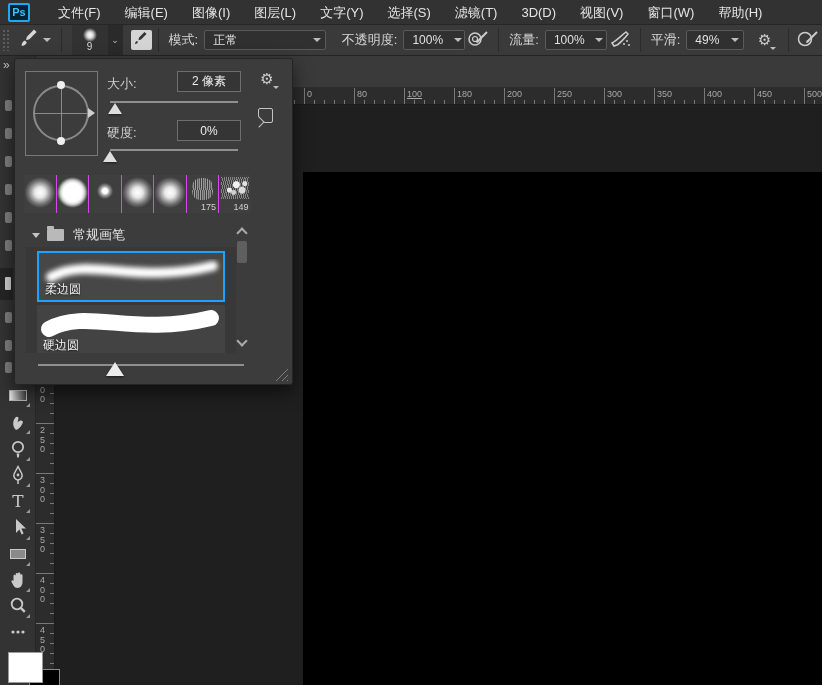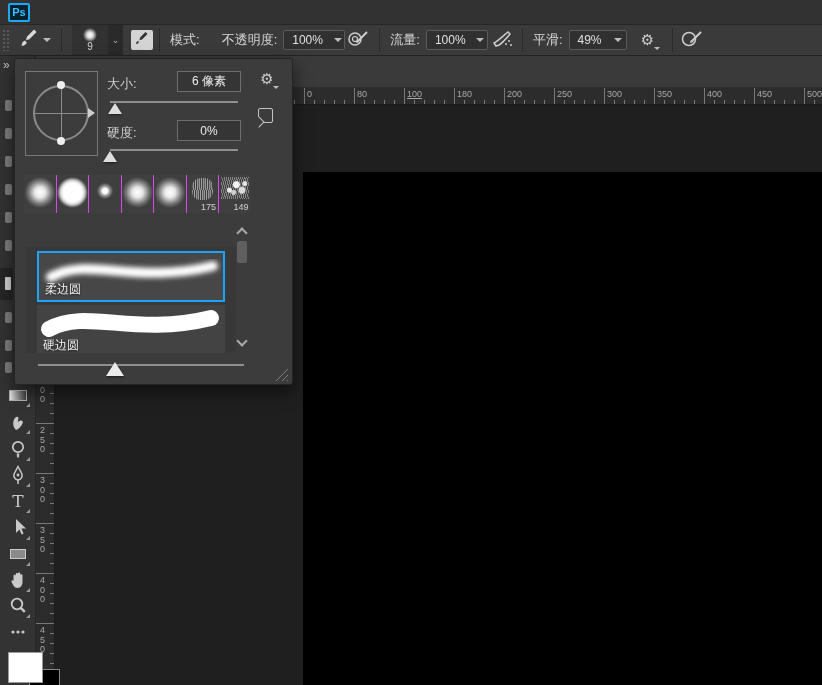--- a/index.html
+++ b/index.html
@@ -150,20 +150,33 @@
       background:repeating-linear-gradient(135deg,transparent 0 3px,#7d7d7d 3px 4px);
       clip-path:polygon(100% 0,100% 100%,0 100%);}
 </style>
 </head>
 <body>
 
 <div id="root">
 
   <div class="menubar">
     <div class="ps-logo">Ps</div>
+    <div class="menus" id="menus">
+        <div class="menu-item">文件(F)</div>
+        <div class="menu-item">编辑(E)</div>
+        <div class="menu-item">图像(I)</div>
+        <div class="menu-item">图层(L)</div>
+        <div class="menu-item">文字(Y)</div>
+        <div class="menu-item">选择(S)</div>
+        <div class="menu-item">滤镜(T)</div>
+        <div class="menu-item">3D(D)</div>
+        <div class="menu-item">视图(V)</div>
+        <div class="menu-item">窗口(W)</div>
+        <div class="menu-item">帮助(H)</div>
+      </div>
   </div>
 
   <div class="optionsbar">
     <div class="grip"></div>
     <div class="tool-btn">
       <span>
         <svg width="22" height="22" viewBox="0 0 22 22">
             <path d="M16 2.5l2.6 2.6-7.2 7.2-3.4 1 .9-3.5 7.1-7.3z M7 13.6c-2.2.9-3.3 2.8-3.4 5.2 2.4-.1 4.3-1.2 5.2-3.4z" fill="#d8d8d8"></path>
           </svg>
       </span>
@@ -181,20 +194,26 @@
     </div>
     <div class="panel-toggle">
       <span>
         <svg width="16" height="16" viewBox="0 0 16 16">
             <path d="M11.5 2l2 2-5.5 5.5-2.6.7.7-2.7L11.5 2z M4 11c-1.3.5-1.9 1.5-2 3 1.5-.1 2.5-.7 3-2z" fill="#333333"></path>
           </svg>
       </span>
     </div>
     <div class="sep"></div>
     <span class="obar-lbl">模式:</span>
+    <div class="select" style="width:127px;">
+      <span class="val">正常</span>
+      <span class="chev">
+          <span class="chev-glyph"></span>
+        </span>
+    </div>
     <span class="obar-lbl" style="margin-left:16px;">不透明度:</span>
     <div class="select" style="width:62px;">
       <span class="val">100%</span>
       <span class="chev">
           <span class="chev-glyph"></span>
         </span>
     </div>
     <div class="icon-btn">
       <span>
         <svg width="24" height="20" viewBox="0 0 24 20">
@@ -486,21 +505,21 @@
     <div class="tip-editor">
       <div class="tip-circle"></div>
       <div class="tip-hline"></div>
       <div class="tip-vline"></div>
       <div class="tip-dot" style="left:31px;top:9px;"></div>
       <div class="tip-dot" style="left:31px;top:65px;"></div>
       <div class="tip-arrow"></div>
     </div>
 
     <span class="pnl-lbl" style="left:92px;top:16px;">大小:</span>
-    <div class="pnl-field" style="left:162px;top:12px;">6 像素</div>
+    <div class="pnl-field" style="left:162px;top:12px;">2 像素</div>
     <div class="icon-btn gear-btn" style="position:absolute;left:238px;top:8px;">
       <span>⚙</span>
       <span class="gear-caret"></span>
     </div>
     <div class="track" style="left:95px;top:42px;width:128px;"></div>
     <div class="thumb" style="left:93px;top:44px;"></div>
     <div class="new-preset">
         <i></i>
       </div>
 
@@ -518,20 +537,25 @@
         <div class="tile tile-texture">
           <i></i>
           <span class="tile-num">175</span>
         </div>
         <div class="tile tile-scatter">
           <i></i>
           <span class="tile-num">149</span>
         </div>
       </div>
 
+    <div class="group-row">
+      <span class="group-chev"></span>
+      <span class="folder-icon"></span>
+      <span class="group-lbl">常规画笔</span>
+    </div>
 
     <div class="brush-list" id="brushlist">
         <div class="brush-item" style="top: 58px;">
           <div class="stroke"><svg width="184" height="36" viewBox="0 0 184 36">
               <path d="M12 24 C 50 3, 96 32, 174 13" fill="none" stroke="#ffffff" stroke-width="16" stroke-linecap="round"></path>
             </svg></div>
           <div class="blabel">硬边圆</div>
         </div>
         <div class="brush-item selected" style="top: 4px;">
           <div class="stroke"><svg width="184" height="36" viewBox="0 0 184 36">

